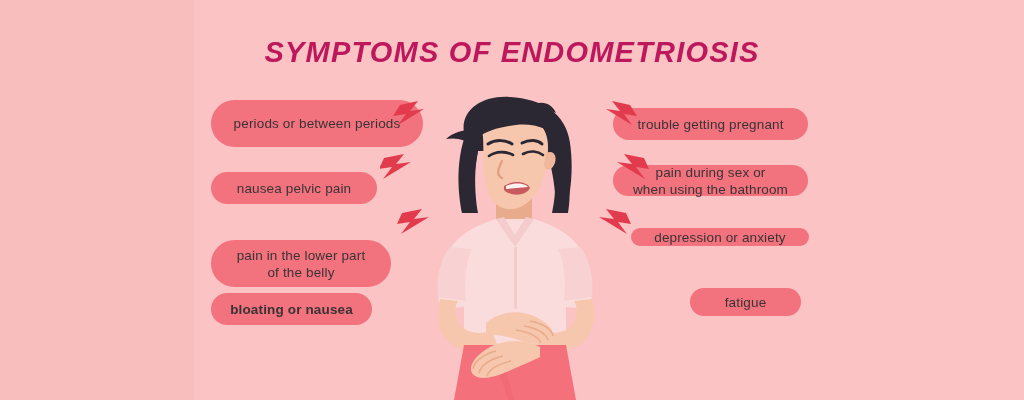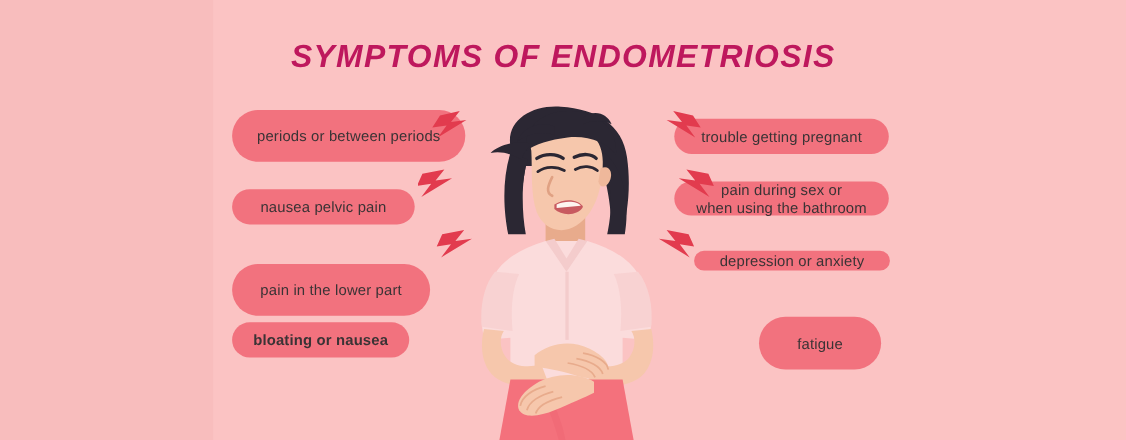--- a/index.html
+++ b/index.html
@@ -66,21 +66,21 @@
   .pill span { display: block; }
 
   .pill-heavy-bleeding { left: 211px; top: 100px; width: 212px; height: 47px; }
   .pill-chronic-pain   { left: 211px; top: 172px; width: 166px; height: 32px; }
   .pill-lower-belly    { left: 211px; top: 228px; width: 180px; height: 47px; margin-top: 12px; }
   .pill-bloating       { left: 211px; top: 293px; width: 161px; height: 32px; font-weight: bold; }
 
   .pill-pregnant       { left: 613px; top: 108px; width: 195px; height: 32px; }
   .pill-pain-sex       { left: 613px; top: 165px; width: 195px; height: 31px; }
   .pill-depression     { left: 631px; top: 228px; width: 178px; height: 18px; }
-  .pill-fatigue        { left: 690px; top: 288px; width: 111px; height: 48px; }
+  .pill-fatigue        { left: 690px; top: 288px; width: 111px; height: 28px; }
 
   
   .illustration {
     position: absolute;
     left: 380px;
     top: 95px;
     width: 270px;
     height: 305px;
   }
   .illustration svg { display: block; }
@@ -103,20 +103,21 @@
 
   <div class="pill pill-chronic-pain">
     <div>
       <span>nausea pelvic pain</span>
     </div>
   </div>
 
   <div class="pill pill-lower-belly">
     <div>
       <span>pain in the lower part</span>
+      <span>of the belly</span>
     </div>
   </div>
 
   <div class="pill pill-bloating">
     <div>
       <span>bloating or nausea</span>
     </div>
   </div>
 
   <div class="pill pill-pregnant">

